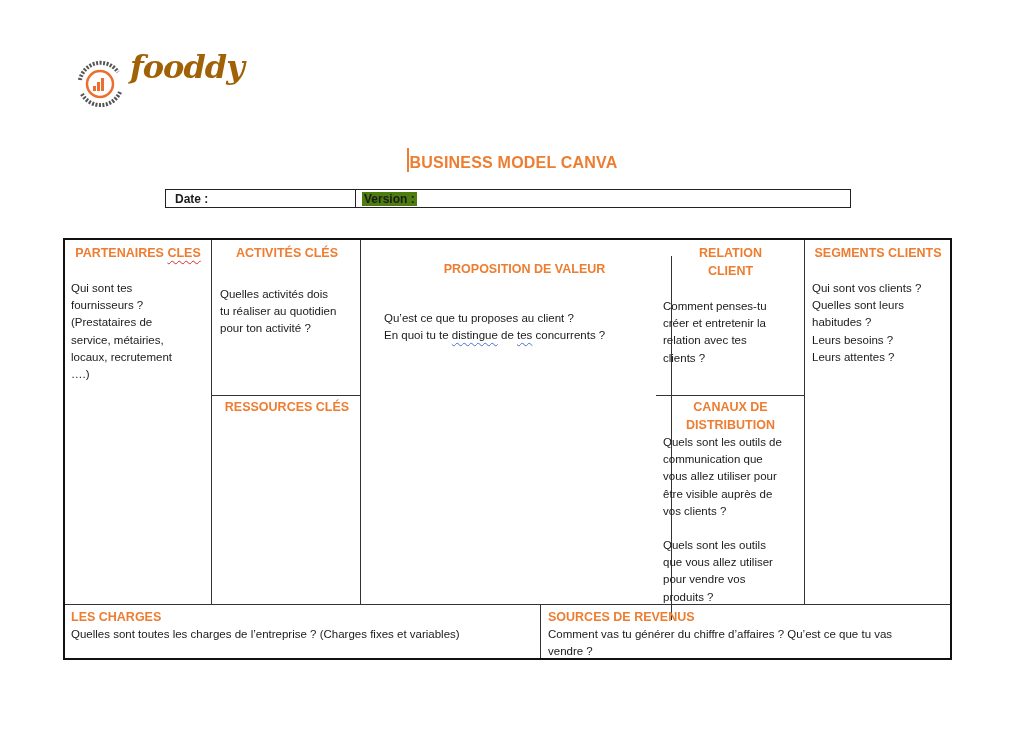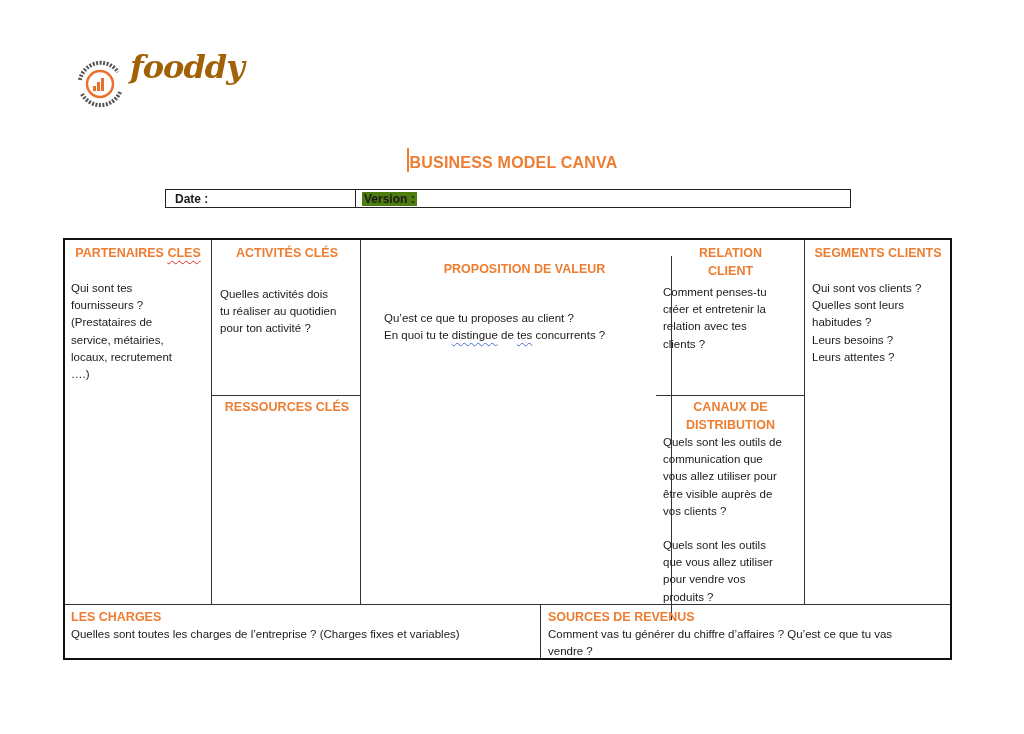--- a/index.html
+++ b/index.html
@@ -111,21 +111,21 @@
       <div>Qu’est ce que tu proposes au client ?</div>
       <div><span>En quoi tu te </span><span class="bsquig">distingue</span><span> de </span><span class="bsquig">tes</span><span> concurrents ?</span></div>
     </div>
   </div>
 
   <div class="box b-relation">
     <h3>
       <div>RELATION</div>
       <div>CLIENT</div>
     </h3>
-    <div class="txt" style="margin-top:4px">
+    <div class="txt" style="margin-top:18px">
       <div>Comment penses-tu</div>
       <div>créer et entretenir la</div>
       <div>relation avec tes</div>
       <div>clients ?</div>
     </div>
   </div>
 
   <div class="box b-channels">
     <h3>
       <div>CANAUX DE</div>

